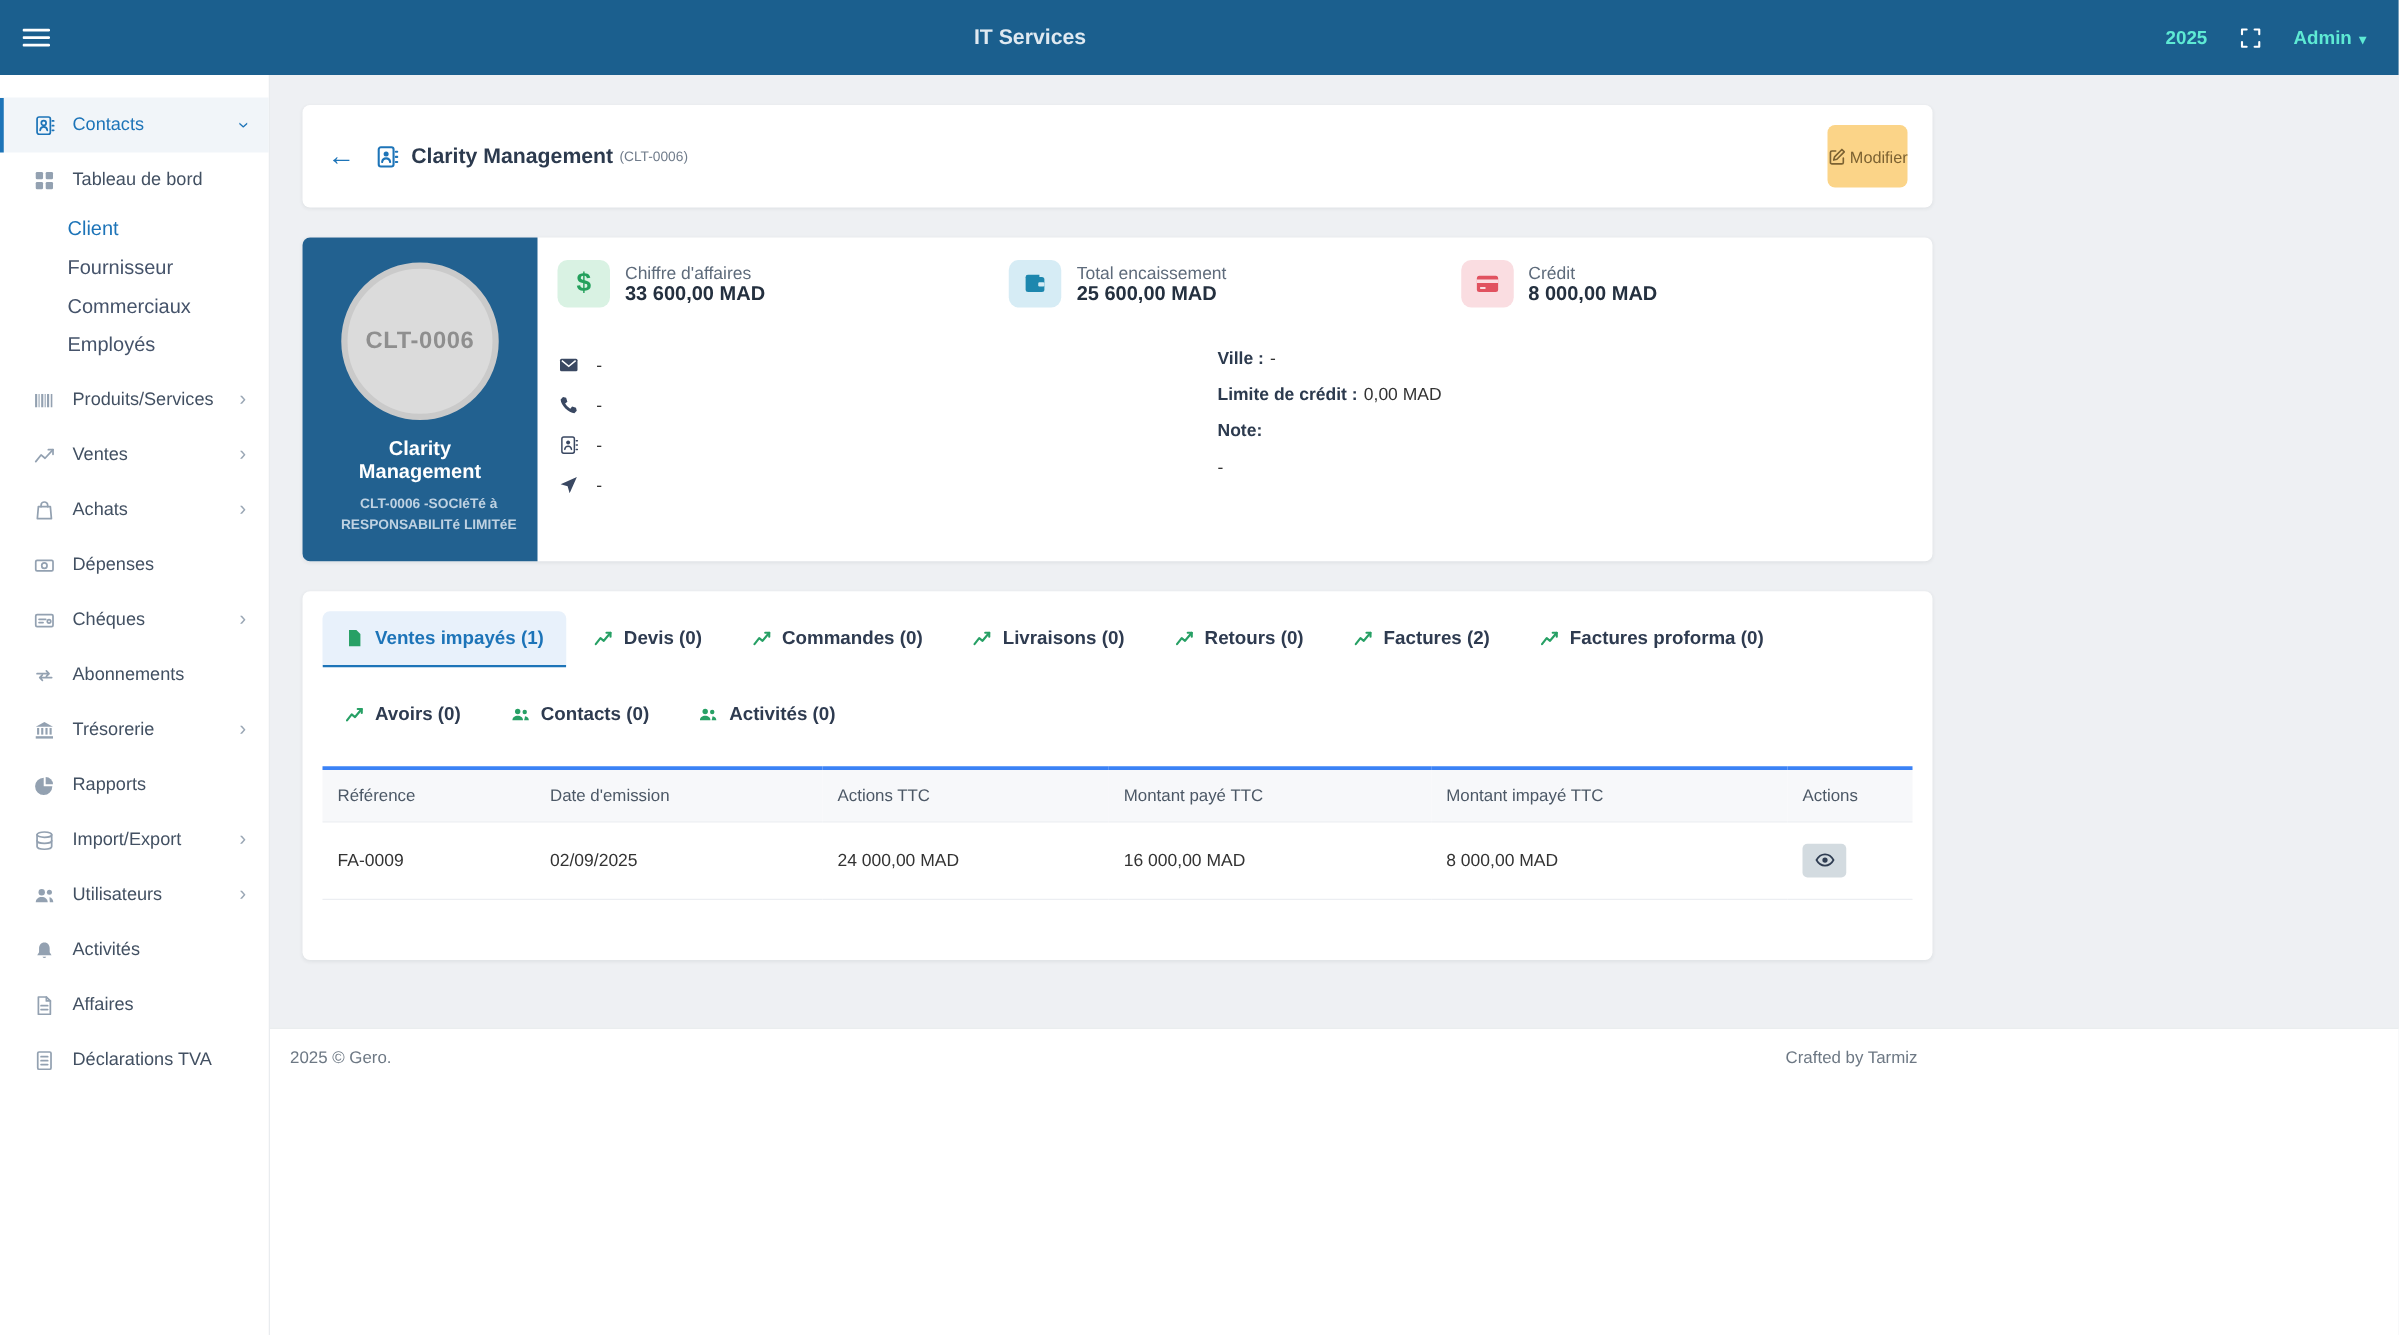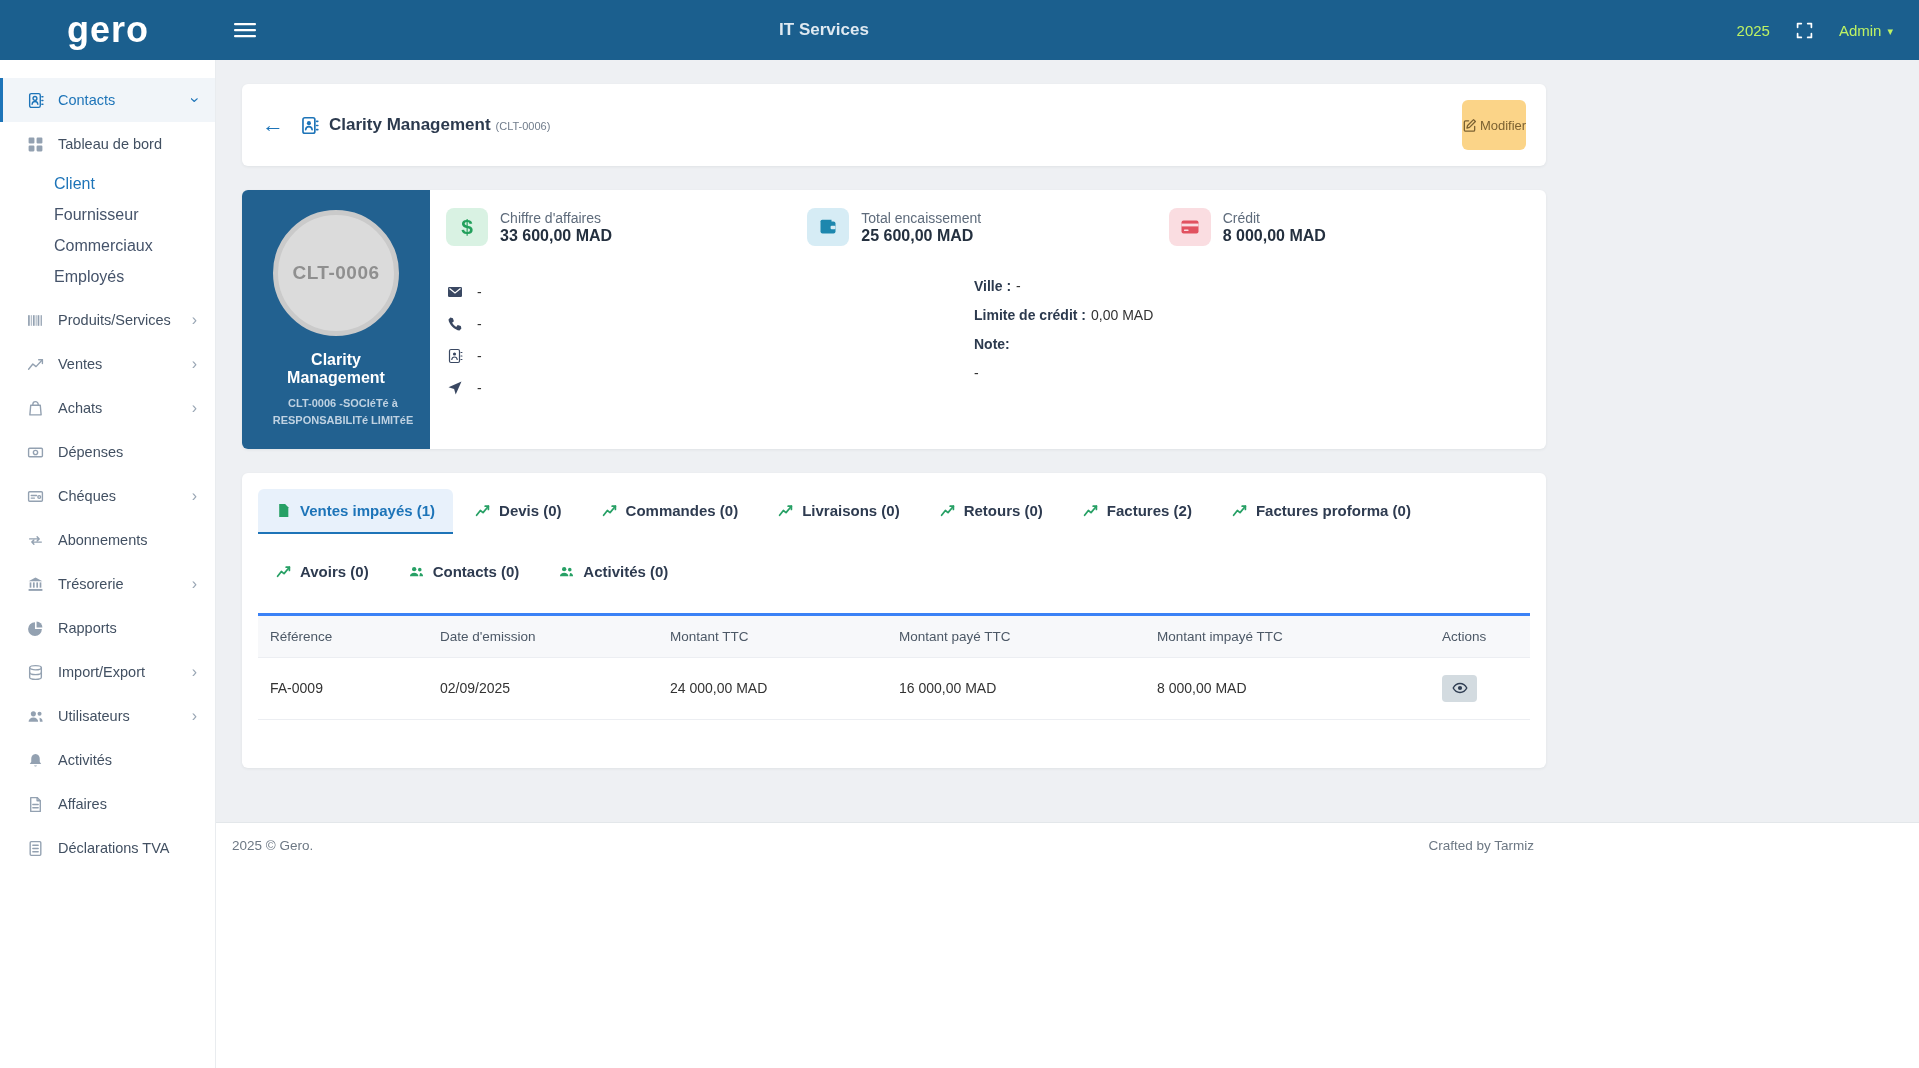--- a/index.html
+++ b/index.html
@@ -4,21 +4,21 @@
 <style>
   *{margin:0;padding:0;box-sizing:border-box}
   html,body{width:1919px;height:1068px;overflow:hidden}
   body{font-family:"Liberation Sans",sans-serif;background:#eef0f3;position:relative;color:#333}
 
   
   .topbar{position:absolute;top:0;left:0;width:1919px;height:60px;background:#1b5f8e;display:flex;align-items:center;color:#fff;z-index:20}
   .logo{width:216px;text-align:center;font-size:36px;font-weight:700;letter-spacing:1px;line-height:60px;cursor:pointer}
   .burger{margin-left:18px;cursor:pointer;display:flex;align-items:center}
   .tb-title{position:absolute;left:824px;transform:translateX(-50%);font-size:17px;font-weight:700;color:#dfe9f1}
-  .tb-right{margin-left:auto;display:flex;align-items:center;gap:26px;padding-right:26px;font-size:15px;font-weight:400;color:#bef264}
+  .tb-right{margin-left:auto;display:flex;align-items:center;gap:26px;padding-right:26px;font-size:15px;font-weight:700;color:#5eead4}
   .tb-year{cursor:pointer}
   .tb-expand{cursor:pointer;display:flex}
   .tb-user{cursor:pointer;display:flex;align-items:center;gap:6px}
   .caret{font-size:11px;position:relative;top:1px}
 
   
   .sidebar{position:absolute;top:60px;left:0;width:216px;height:1008px;background:#fff;padding-top:18px;border-right:1px solid #e9ecef}
   .side-item{height:44px;display:flex;align-items:center;padding:0 18px 0 26px;gap:14px;font-size:14.5px;color:#425062;cursor:pointer;white-space:nowrap}
   .side-item .slabel{flex:0 1 auto}
   .side-item .chev{margin-left:auto;color:#9aa7b5;font-size:16px;line-height:1}
@@ -95,21 +95,20 @@
   .eye-btn{width:35px;height:27px;background:#d3dbe0;border:none;border-radius:4px;display:flex;align-items:center;justify-content:center;cursor:pointer}
   .eye-btn svg{width:16px;height:16px;display:block}
 
   
   .footer{margin-top:auto;background:#fff;border-top:1px solid #e3e7ea;min-height:246px;display:flex;justify-content:space-between;align-items:flex-start;padding:15px 385px 0 16px;font-size:13.5px;color:#6d7884}
 </style>
 </head>
 <body>
 
 <header class="topbar">
-  <div class="logo">gero</div>
   <div class="burger">
     <svg width="22" height="16" viewBox="0 0 22 16">
         <g fill="#fff">
           <rect y="1" width="22" height="2.2" rx="1"></rect>
           <rect y="7" width="22" height="2.2" rx="1"></rect>
           <rect y="13" width="22" height="2.2" rx="1"></rect>
         </g>
       </svg>
   </div>
   <div class="tb-title">IT Services</div>
@@ -573,21 +572,21 @@
             <col style="width:230px">
             <col style="width:229px">
             <col style="width:258px">
             <col style="width:285px">
             <col>
           </colgroup>
         <thead>
           <tr>
             <th>Référence</th>
             <th>Date d'emission</th>
-            <th>Montant TTC</th>
+            <th>Actions TTC</th>
             <th>Montant payé TTC</th>
             <th>Montant impayé TTC</th>
             <th>Actions</th>
           </tr>
         </thead>
         <tbody>
           <tr>
             <td>FA-0009</td>
             <td>02/09/2025</td>
             <td>24 000,00 MAD</td>

